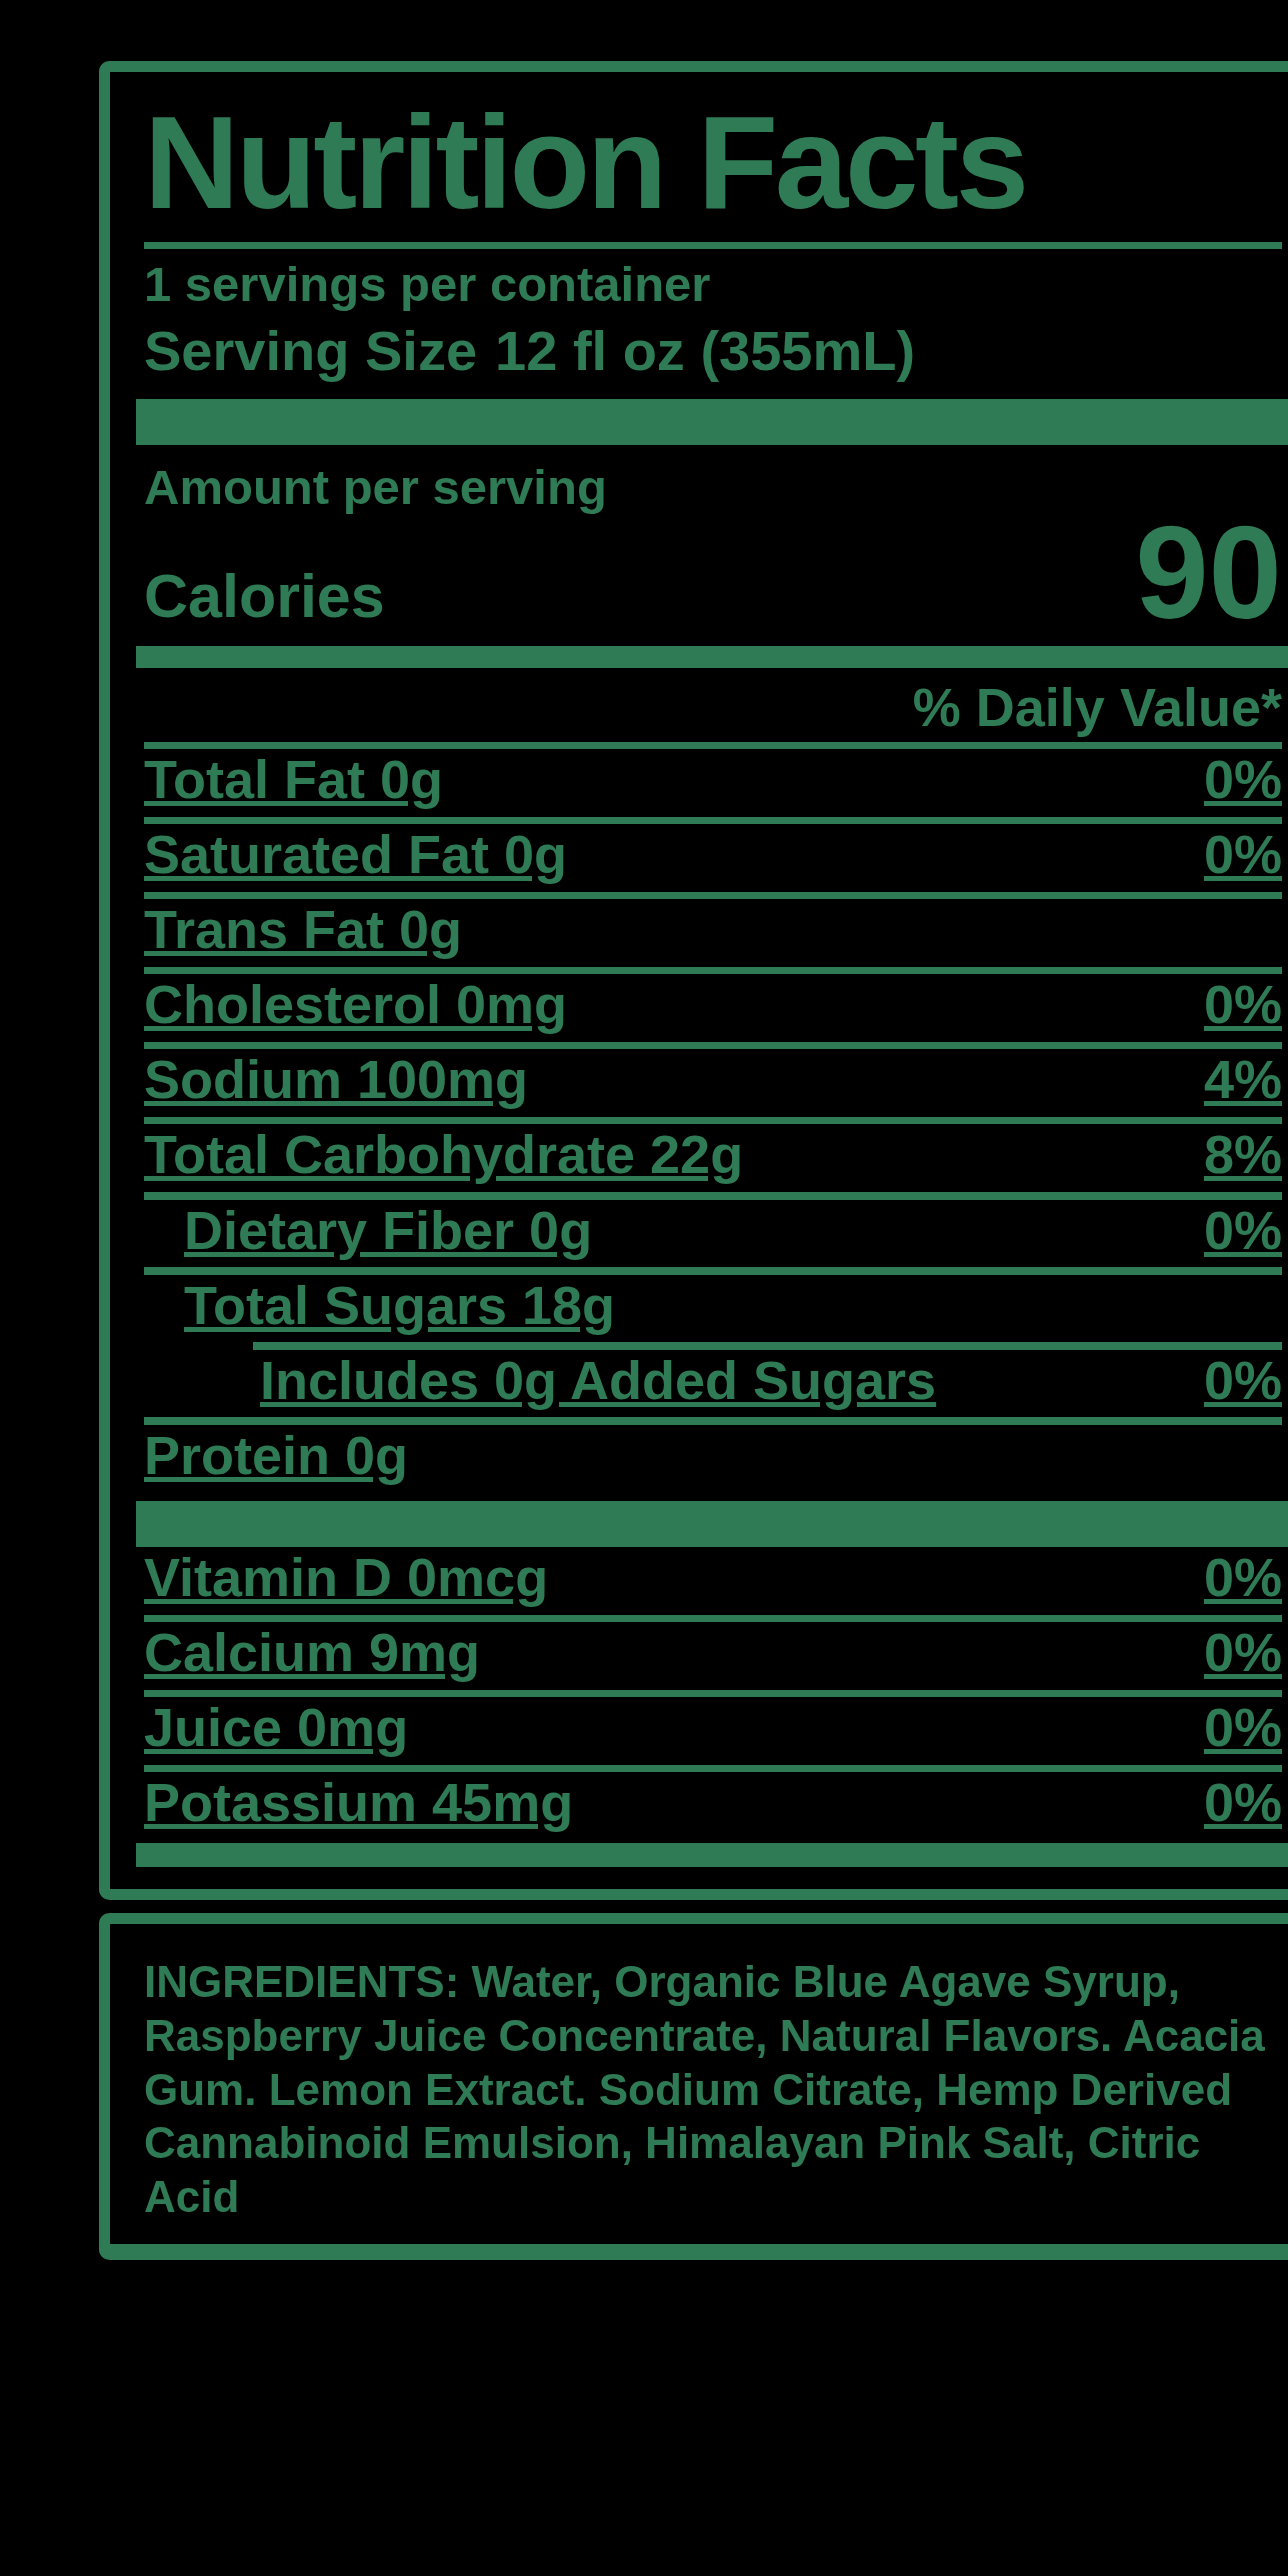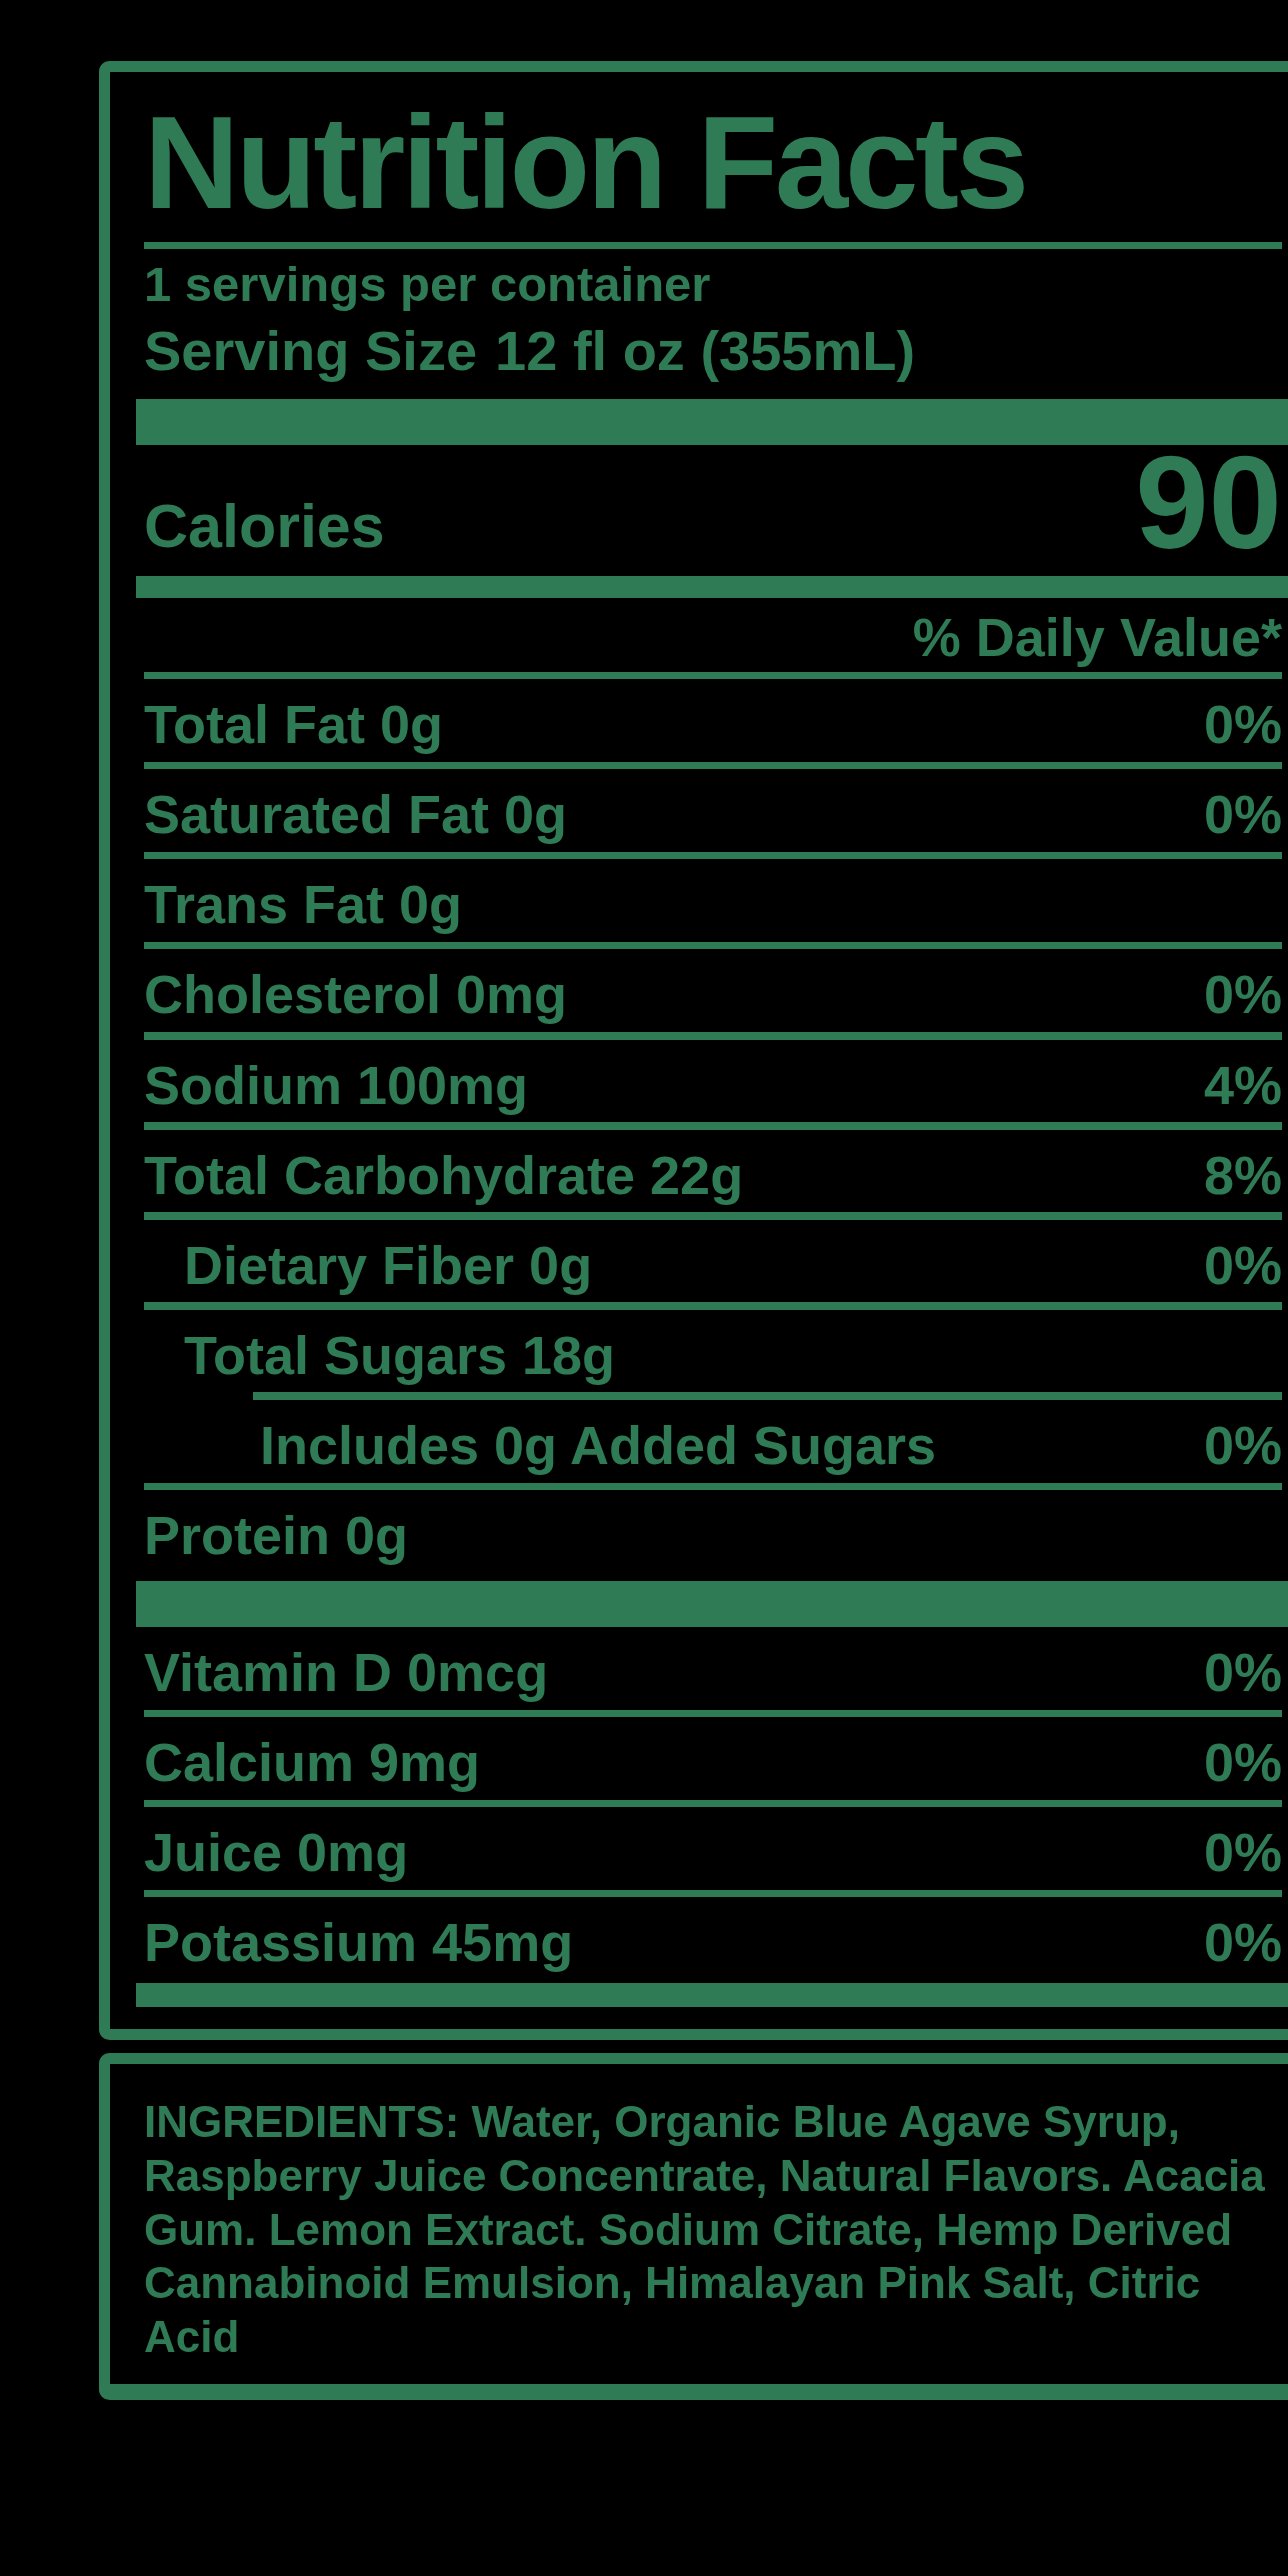--- a/index.html
+++ b/index.html
@@ -96,21 +96,22 @@
     margin-top: 8px;
   }
   .rule-ind {
     margin-left: 109px;
   }
   .row {
     display: flex;
     justify-content: space-between;
     font-size: 54px;
     line-height: 1.07;
-    padding-top: 17px;
+    padding-top: 2px;
+    text-decoration: underline;
   }
   .ind1 { padding-left: 40px; text-align: right; }
   .ind2 { padding-left: 116px; }
   .footnote {
     font-size: 38px;
     line-height: 1.26;
     margin-top: 17px;
   }
   .ing-box {
     box-sizing: border-box;
@@ -135,20 +136,21 @@
 
     <div class="servings">1 servings per container</div>
 
     <div class="serving-size">
       <span>Serving Size</span>
       <span>12 fl oz (355mL)</span>
     </div>
 
     <div class="bar bar-thick"></div>
 
+    <div class="amount">Amount per serving</div>
 
     <div class="cal-row">
       <span class="cal-label">Calories</span>
       <span class="cal-value">90</span>
     </div>
 
     <div class="bar bar-med"></div>
 
     <div class="dv-header">% Daily Value*</div>
     <div class="rule"></div>

